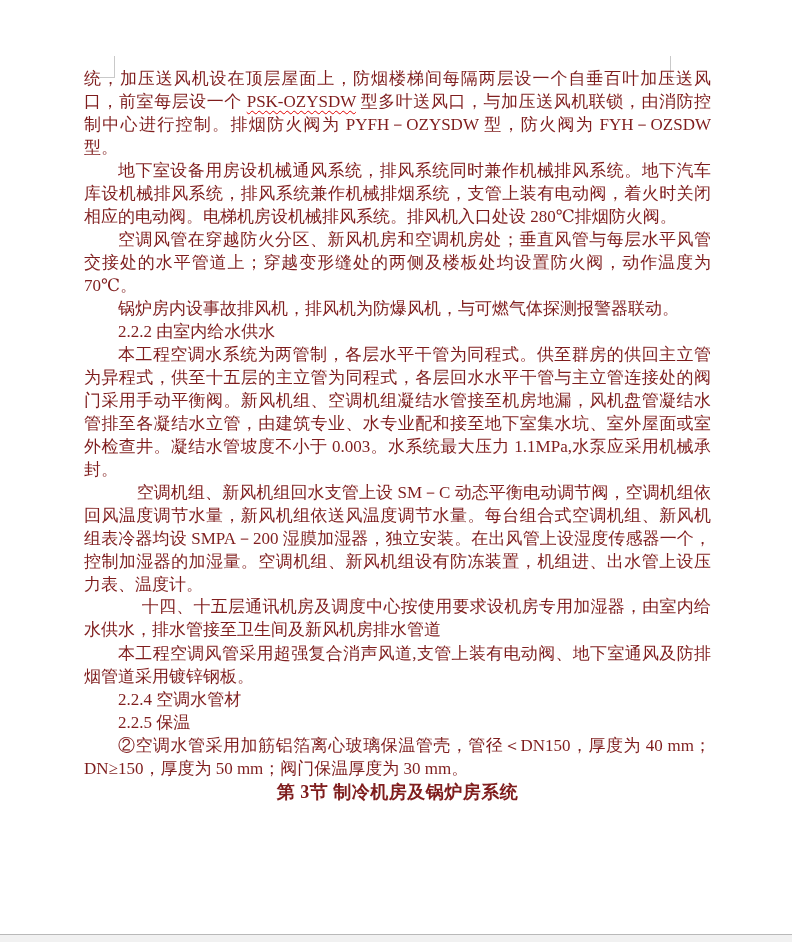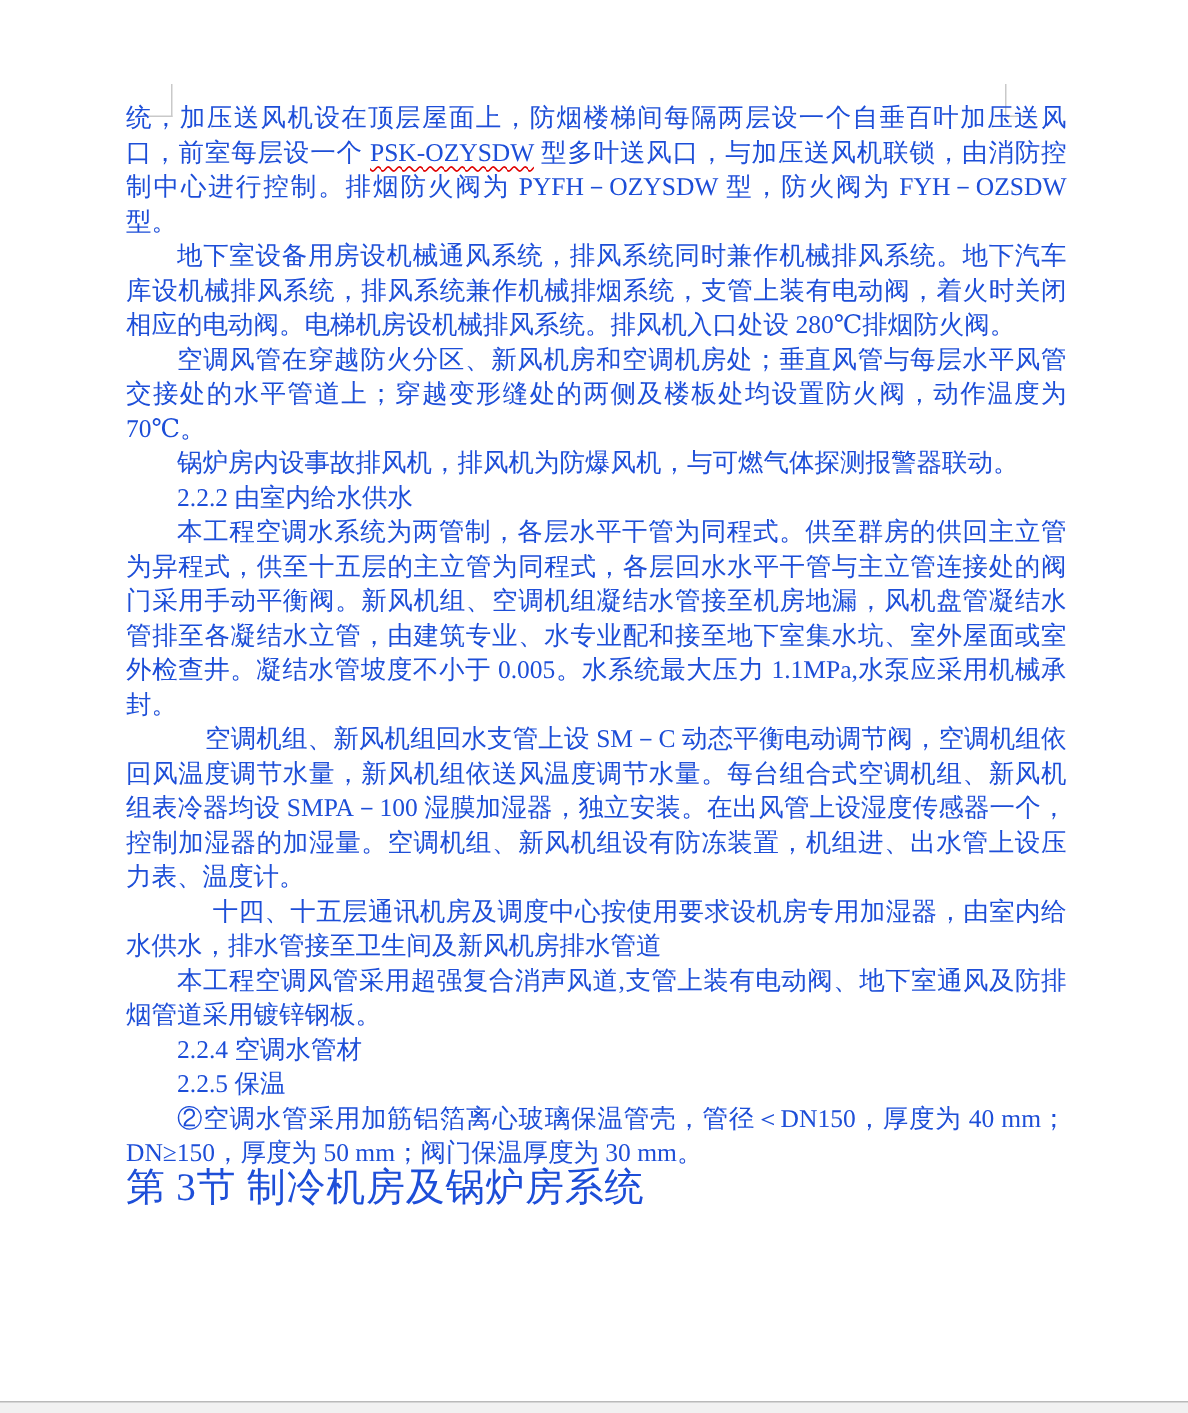--- a/index.html
+++ b/index.html
@@ -7,21 +7,21 @@
     padding: 0;
     background: #ffffff;
   }
   .page {
     position: relative;
     width: 792px;
     height: 942px;
     background: #ffffff;
     overflow: hidden;
     font-family: "Liberation Serif", "DejaVu Serif", serif;
-    color: #1d4ed8;
+    color: #7f1d1d;
   }
   
   .crop-mark {
     position: absolute;
     width: 17px;
     height: 21px;
   }
   .crop-tl {
     left: 97px;
     top: 56px;
@@ -43,33 +43,34 @@
     line-height: 23px;
     text-align: justify;
   }
   .textarea p {
     margin: 0;
     padding: 0;
     text-indent: 2em;
   }
   p.p-noindent   { text-indent: 0; }
   p.p-indent3    { text-indent: 3.1em; }
-  p.p-indent35   { text-indent: 3.4em; }
+  p.p-indent35   { text-indent: 3.4em; font-family: Liberation Mono, monospace; }
   .squiggle {
     text-decoration: underline;
     text-decoration-style: wavy;
     text-decoration-color: #e00000;
     text-decoration-thickness: 1px;
     text-underline-offset: 3px;
   }
   .section-title {
     margin: 25px 0 0 0;
     text-indent: 0 !important;
-    font-size: 26px;
-    font-weight: normal;
+    text-align: center;
+    font-size: 18px;
+    font-weight: bold;
     line-height: 24px;
     letter-spacing: 0.5px;
   }
   
   .bottom-edge {
     position: absolute;
     left: 0;
     bottom: 0;
     width: 792px;
     height: 7px;
@@ -90,23 +91,23 @@
     <p class="p-noindent"><span>统，加压送风机设在顶层屋面上，防烟楼梯间每隔两层设一个自垂百叶加压送风口，前室每层设一个 </span><span class="squiggle">PSK-OZYSDW</span><span> 型多叶送风口，与加压送风机联锁，由消防控制中心进行控制。排烟防火阀为 PYFH－OZYSDW 型，防火阀为 FYH－OZSDW 型。</span></p>
 
     <p>地下室设备用房设机械通风系统，排风系统同时兼作机械排风系统。地下汽车库设机械排风系统，排风系统兼作机械排烟系统，支管上装有电动阀，着火时关闭相应的电动阀。电梯机房设机械排风系统。排风机入口处设 280℃排烟防火阀。</p>
 
     <p>空调风管在穿越防火分区、新风机房和空调机房处；垂直风管与每层水平风管交接处的水平管道上；穿越变形缝处的两侧及楼板处均设置防火阀，动作温度为70℃。</p>
 
     <p>锅炉房内设事故排风机，排风机为防爆风机，与可燃气体探测报警器联动。</p>
 
     <p>2.2.2 由室内给水供水</p>
 
-    <p>本工程空调水系统为两管制，各层水平干管为同程式。供至群房的供回主立管为异程式，供至十五层的主立管为同程式，各层回水水平干管与主立管连接处的阀门采用手动平衡阀。新风机组、空调机组凝结水管接至机房地漏，风机盘管凝结水管排至各凝结水立管，由建筑专业、水专业配和接至地下室集水坑、室外屋面或室外检查井。凝结水管坡度不小于 0.005。水系统最大压力 1.1MPa,水泵应采用机械承封。</p>
+    <p>本工程空调水系统为两管制，各层水平干管为同程式。供至群房的供回主立管为异程式，供至十五层的主立管为同程式，各层回水水平干管与主立管连接处的阀门采用手动平衡阀。新风机组、空调机组凝结水管接至机房地漏，风机盘管凝结水管排至各凝结水立管，由建筑专业、水专业配和接至地下室集水坑、室外屋面或室外检查井。凝结水管坡度不小于 0.003。水系统最大压力 1.1MPa,水泵应采用机械承封。</p>
 
-    <p class="p-indent3">空调机组、新风机组回水支管上设 SM－C 动态平衡电动调节阀，空调机组依回风温度调节水量，新风机组依送风温度调节水量。每台组合式空调机组、新风机组表冷器均设 SMPA－100 湿膜加湿器，独立安装。在出风管上设湿度传感器一个，控制加湿器的加湿量。空调机组、新风机组设有防冻装置，机组进、出水管上设压力表、温度计。</p>
+    <p class="p-indent3">空调机组、新风机组回水支管上设 SM－C 动态平衡电动调节阀，空调机组依回风温度调节水量，新风机组依送风温度调节水量。每台组合式空调机组、新风机组表冷器均设 SMPA－200 湿膜加湿器，独立安装。在出风管上设湿度传感器一个，控制加湿器的加湿量。空调机组、新风机组设有防冻装置，机组进、出水管上设压力表、温度计。</p>
 
     <p class="p-indent35">十四、十五层通讯机房及调度中心按使用要求设机房专用加湿器，由室内给水供水，排水管接至卫生间及新风机房排水管道</p>
 
 
     <p>本工程空调风管采用超强复合消声风道,支管上装有电动阀、地下室通风及防排烟管道采用镀锌钢板。</p>
 
     <p>2.2.4 空调水管材</p>
 
 
     <p>2.2.5 保温</p>

